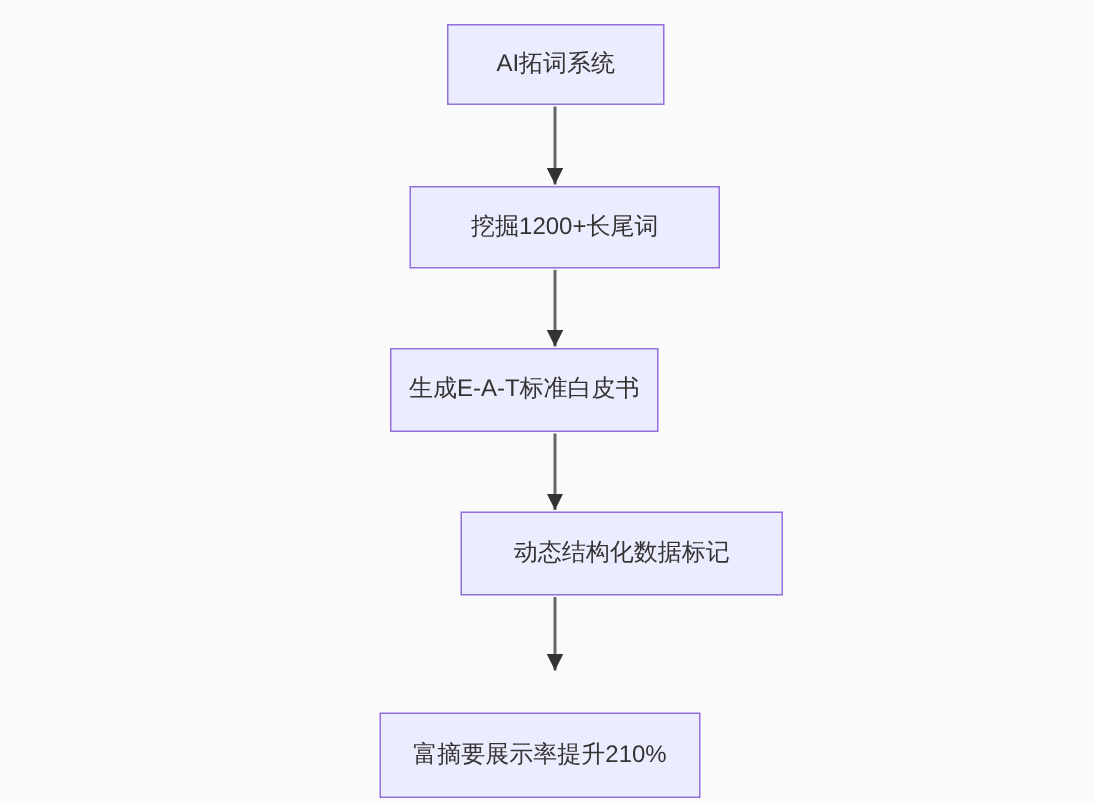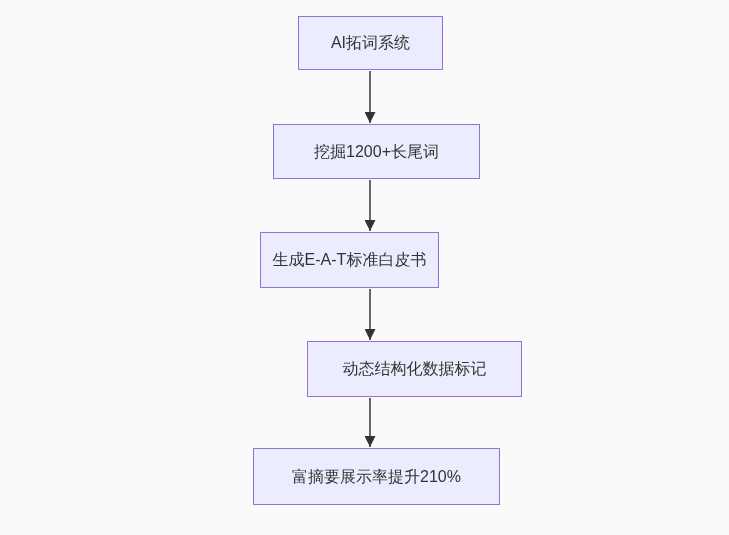--- a/index.html
+++ b/index.html
@@ -40,21 +40,21 @@
     text-align: center;
     color: var(--node-text, #333333);
     font-size: 16px;
     line-height: 1.2;
     white-space: nowrap;
   }
   .n1 { left: 298px; top: 16px;  width: 145px; height: 54px; }
   .n2 { left: 273px; top: 124px; width: 207px; height: 55px; }
   .n3 { left: 260px; top: 232px; width: 179px; height: 56px; }
   .n4 { left: 263px; top: 341px; width: 215px; height: 56px; margin-left: 44px; }
-  .n5 { left: 253px; top: 448px; width: 247px; height: 57px; text-align: right; }
+  .n5 { left: 253px; top: 475px; width: 214px; height: 57px; text-align: right; }
 </style>
 </head>
 <body>
 
 <div class="canvas">
 
   <svg class="edges" viewBox="0 0 729 535" xmlns="http://www.w3.org/2000/svg">
     <defs>
       <marker id="arrow" viewBox="0 0 10 10" refX="10" refY="5" markerUnits="userSpaceOnUse" markerWidth="11" markerHeight="11" orient="auto">
         <path class="arrowhead" d="M0,0 L10,5 L0,10 z"></path>

